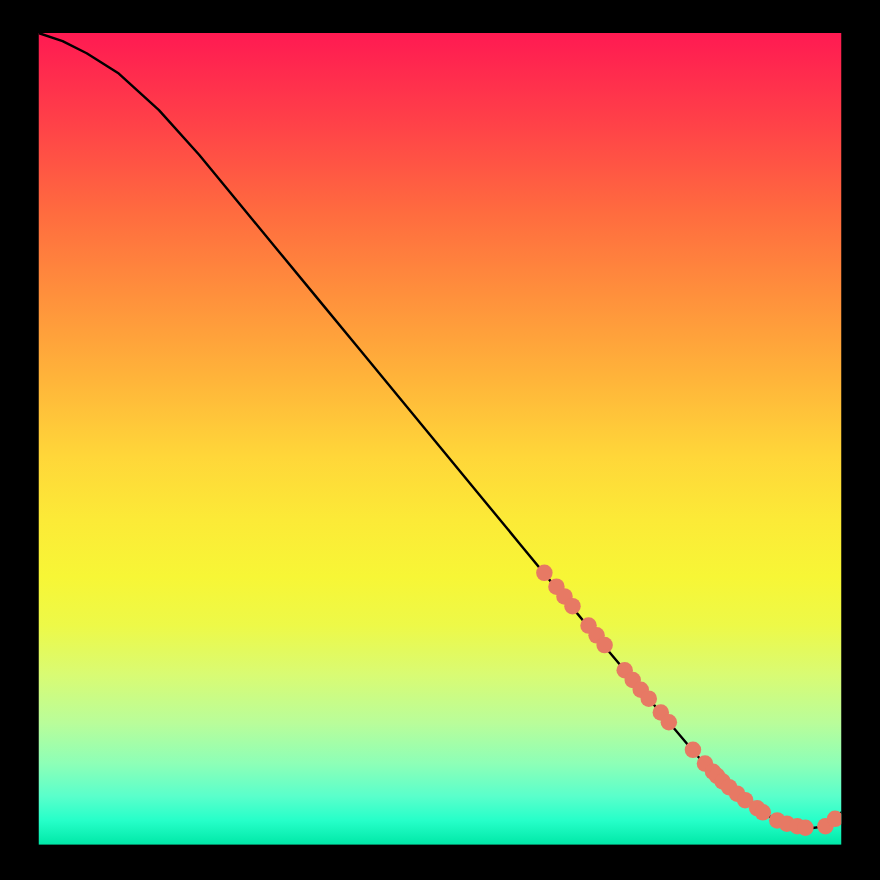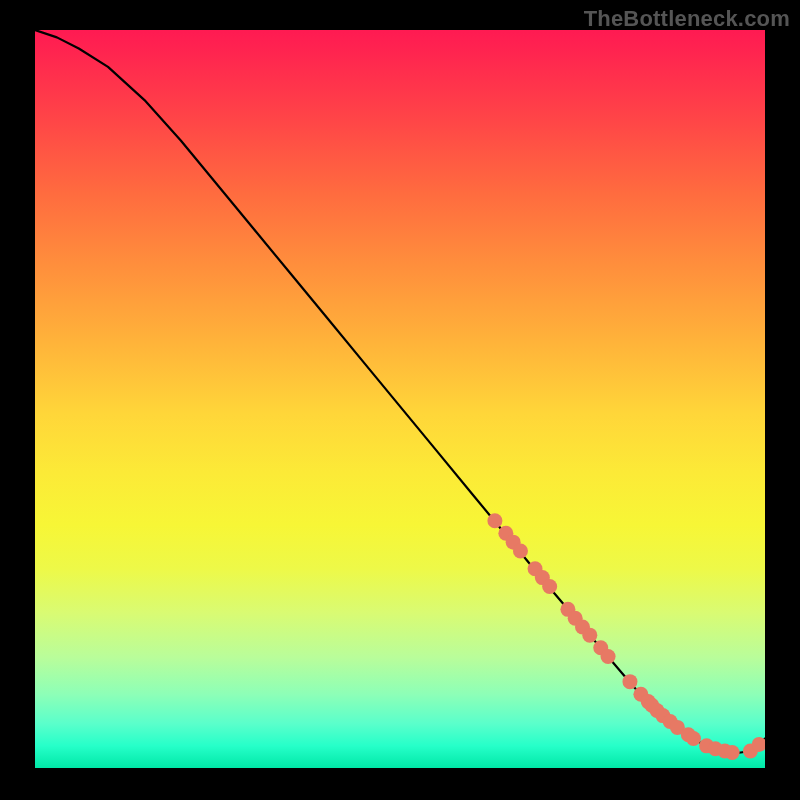--- a/index.html
+++ b/index.html
@@ -69,14 +69,13 @@
           <circle cx="658.46" cy="708.48" r="7.5" fill="#e77964" stroke="#c9503f" stroke-width="0"></circle>
           <circle cx="671.60" cy="715.86" r="7.5" fill="#e77964" stroke="#c9503f" stroke-width="0"></circle>
           <circle cx="680.36" cy="718.81" r="7.5" fill="#e77964" stroke="#c9503f" stroke-width="0"></circle>
           <circle cx="689.85" cy="721.03" r="7.5" fill="#e77964" stroke="#c9503f" stroke-width="0"></circle>
           <circle cx="697.15" cy="722.50" r="7.5" fill="#e77964" stroke="#c9503f" stroke-width="0"></circle>
           <circle cx="715.40" cy="721.03" r="7.5" fill="#e77964" stroke="#c9503f" stroke-width="0"></circle>
           <circle cx="724.16" cy="714.38" r="7.5" fill="#e77964" stroke="#c9503f" stroke-width="0"></circle>
         </g>
     </svg>
   </div>
-  <div class="attrib">TheBottleneck.com</div>
 </div>
 
 </body></html>

